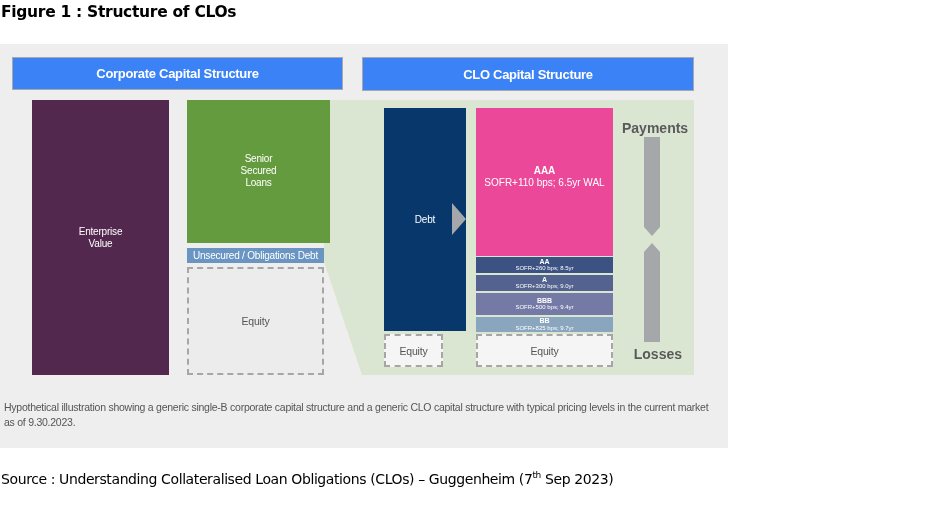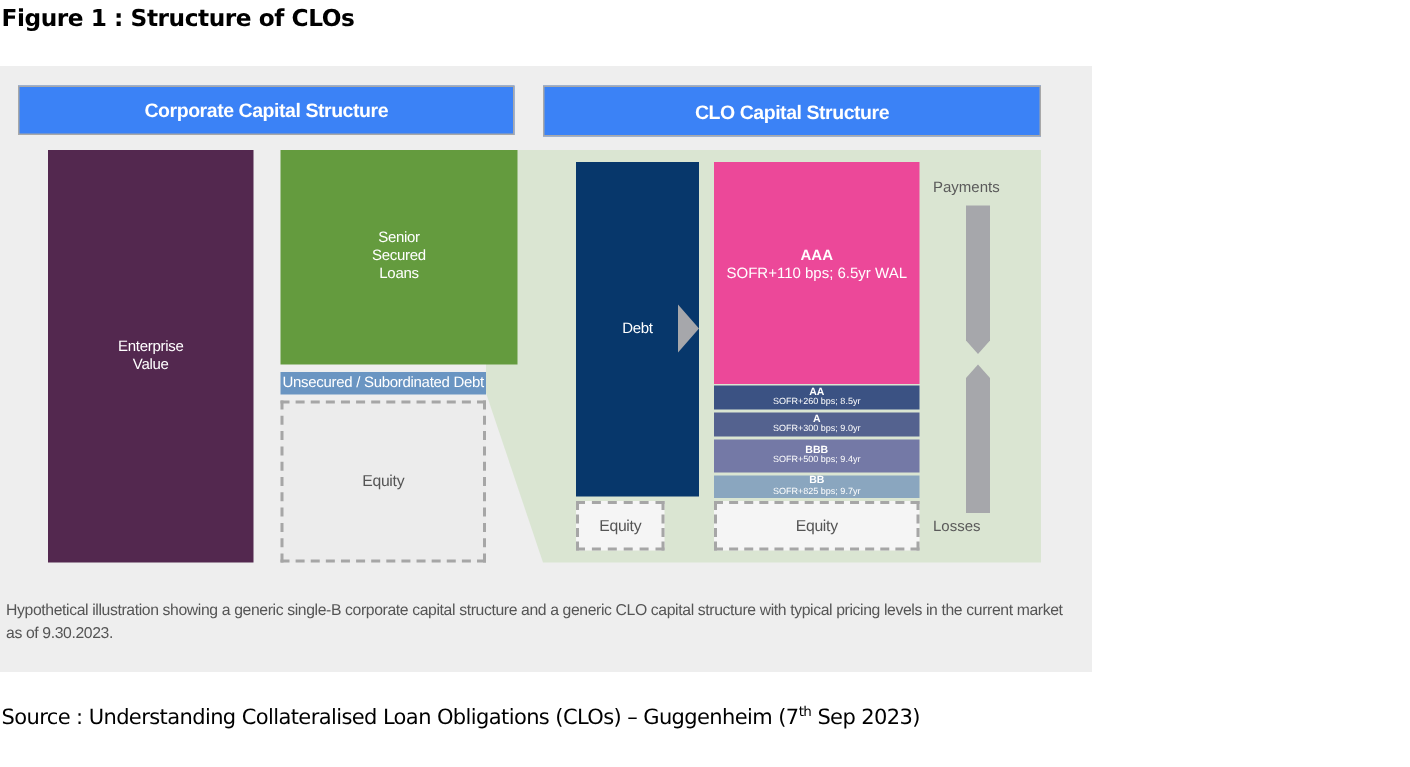--- a/index.html
+++ b/index.html
@@ -5,21 +5,21 @@
   html, body { margin:0; padding:0; background:#ffffff; }
   body { width:940px; height:511px; position:relative; overflow:hidden; font-family:"Liberation Sans", sans-serif; }
   .abs { position:absolute; box-sizing:border-box; }
   .fig-title { left:1px; top:3px; font-family:"DejaVu Sans", sans-serif; font-weight:bold; font-size:15.5px; color:#000; letter-spacing:-0.3px; }
   .panel { left:0; top:44px; width:728px; height:404px; background:#eeeeee; }
   .hdr { background:#3b82f6; color:#fff; font-weight:bold; font-size:13px; display:flex; align-items:center; justify-content:center; border:1px solid #a8a8a8; letter-spacing:-0.3px; }
   .box { display:flex; align-items:center; justify-content:center; text-align:center; color:#fff; font-size:10px; line-height:12px; letter-spacing:-0.2px; }
   .dashed { border:2px dashed #a6a6a6; background:#f5f5f5; color:#555; font-size:10.5px; }
   .tranche { display:flex; flex-direction:column; align-items:center; justify-content:center; color:#fff; font-size:6px; line-height:6.5px; }
   .tranche .tn { font-weight:bold; font-size:7px; }
-  .lbl { color:#5a5a5a; font-size:10px; font-weight:normal; text-align:left; }
+  .lbl { color:#5a5a5a; font-size:14px; font-weight:bold; text-align:right; }
   .caption { left:4px; top:400px; width:710px; color:#555; font-size:10.5px; line-height:15px; letter-spacing:-0.25px; }
   .source { left:1px; top:470px; font-family:"DejaVu Sans", sans-serif; font-size:14px; color:#000; letter-spacing:-0.4px; }
   .source sup { font-size:9px; }
 </style>
 </head>
 <body>
 
 <div class="abs fig-title">Figure 1 : Structure of CLOs</div>
 
 <div class="abs panel"></div>
@@ -27,25 +27,25 @@
 <div class="abs hdr" style="left:12px;top:57px;width:331px;height:33px;">Corporate Capital Structure</div>
 <div class="abs hdr" style="left:362px;top:57px;width:332px;height:34px;">CLO Capital Structure</div>
 
 <svg class="abs" style="left:0;top:0;" width="940" height="511">
   <polygon points="324,100 694,100 694,375 362,375 324,262 324,100" fill="#dae5d2"></polygon>
 </svg>
 
 <div class="abs box" style="left:32px;top:100px;width:137px;height:275px;background:#53284f;">
   <span style="width:60px;">Enterprise Value</span>
 </div>
-<div class="abs box" style="left:187px;top:100px;width:158px;height:143px;background:#649b3e;">
+<div class="abs box" style="left:187px;top:100px;width:143px;height:143px;background:#649b3e;">
   <span style="width:50px;margin-top:-2px;">Senior Secured Loans</span>
 </div>
 <div class="abs box" style="left:187px;top:248px;width:137px;height:15px;background:#6a95c2;font-size:10px;">
-  <span>Unsecured / Subordinated Debt</span>
+  <span>Unsecured / Obligations Debt</span>
 </div>
 <div class="abs box dashed" style="left:187px;top:267px;width:137px;height:108px;background:#ececec;">
   <span>Equity</span>
 </div>
 
 <div class="abs box" style="left:384px;top:108px;width:82px;height:223px;background:#07376b;">
   <span>Debt</span>
 </div>
 <div class="abs box dashed" style="left:384px;top:334px;width:59px;height:33px;">
   <span>Equity</span>

